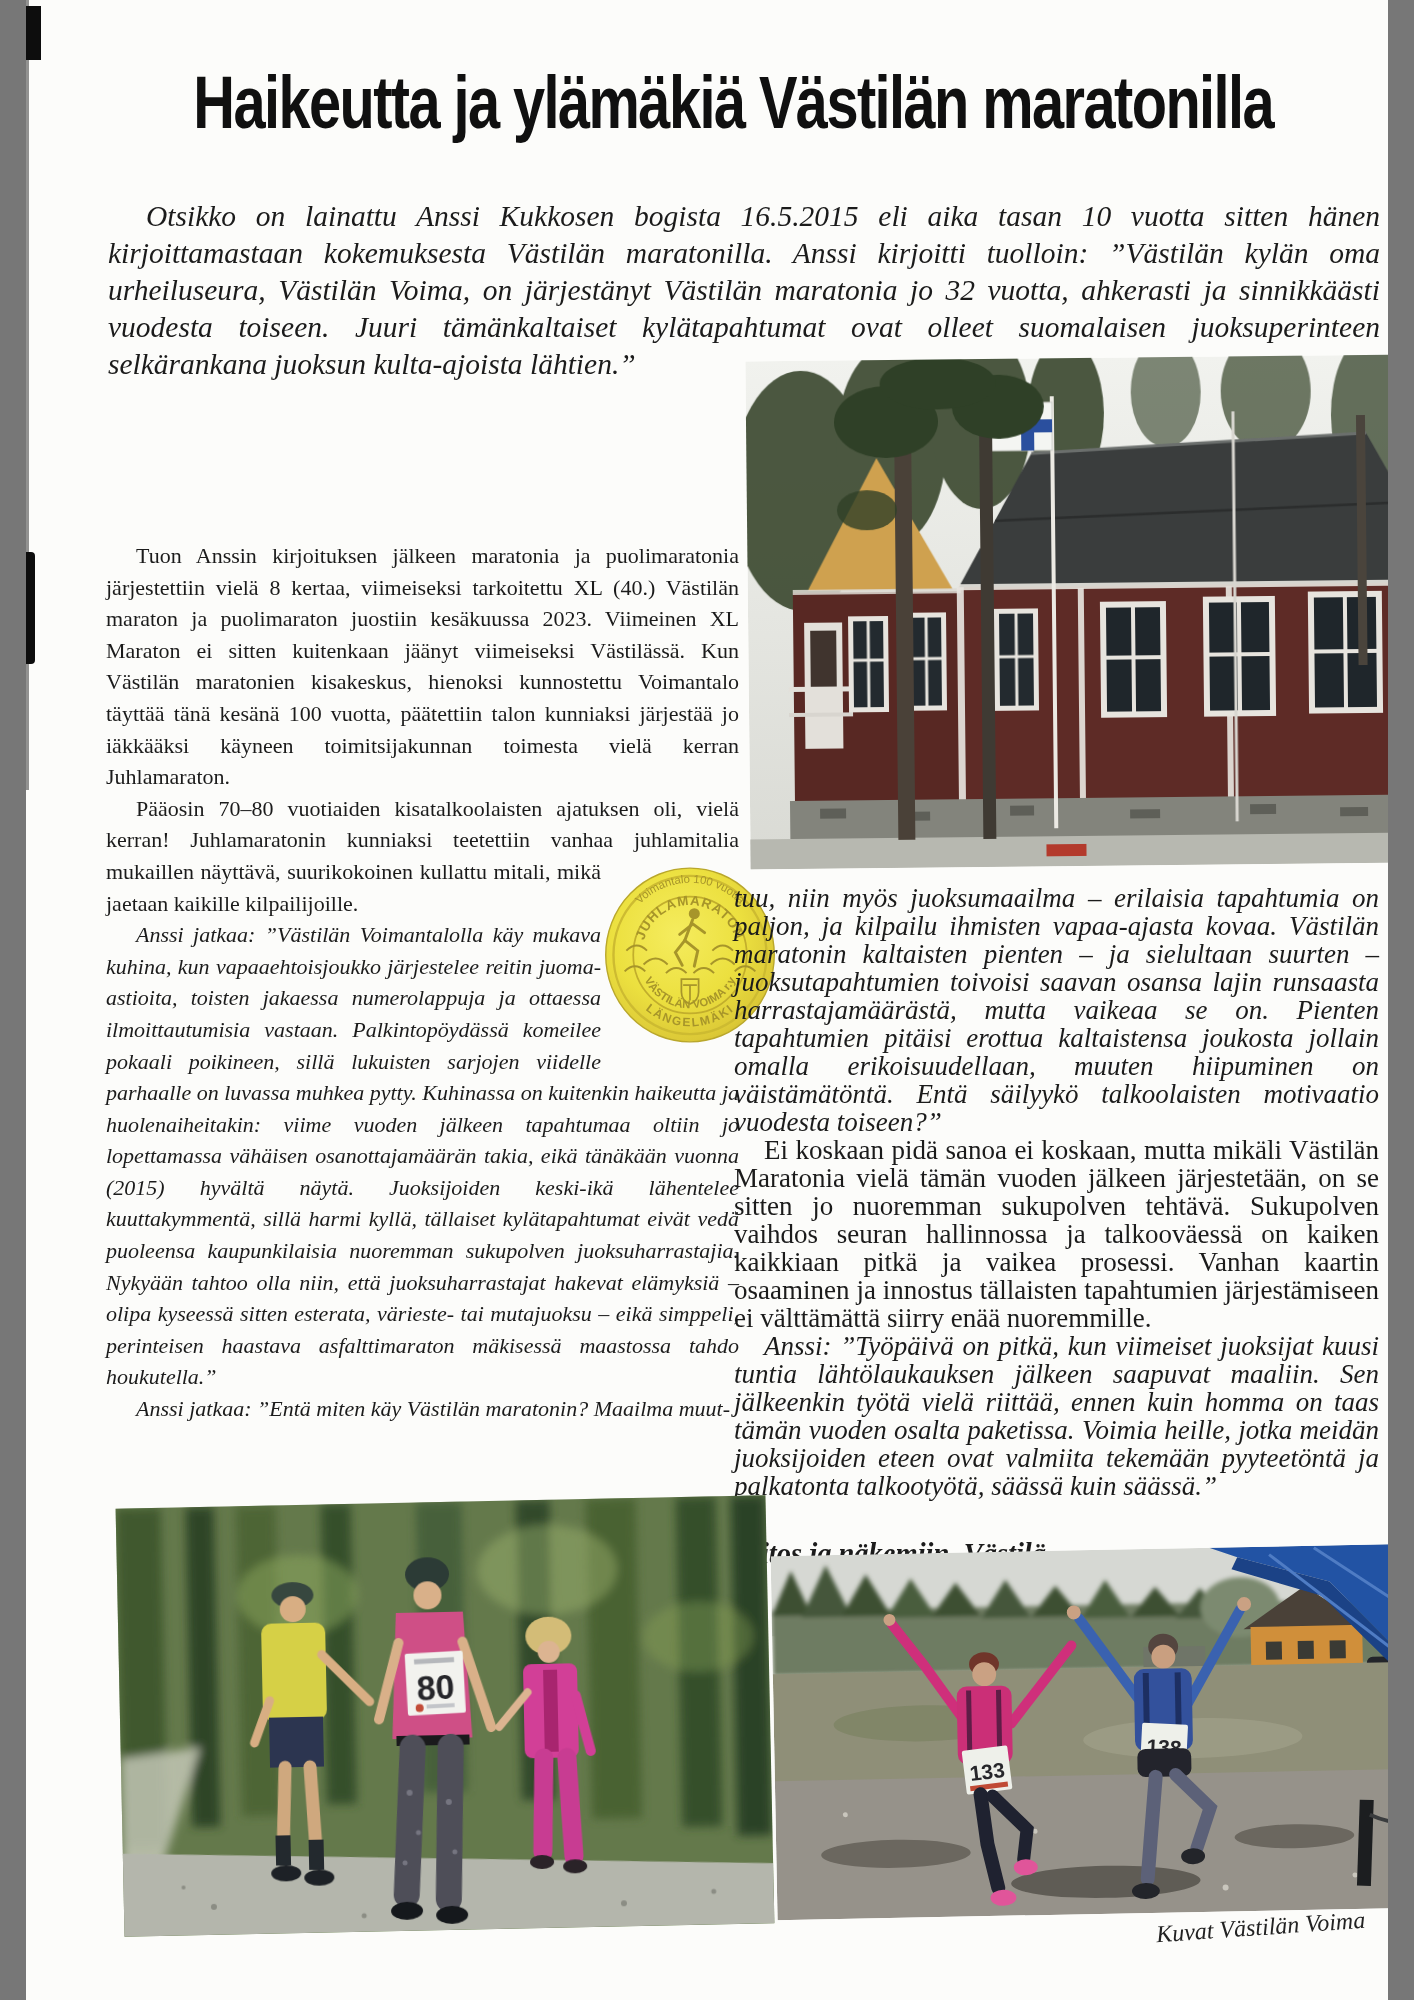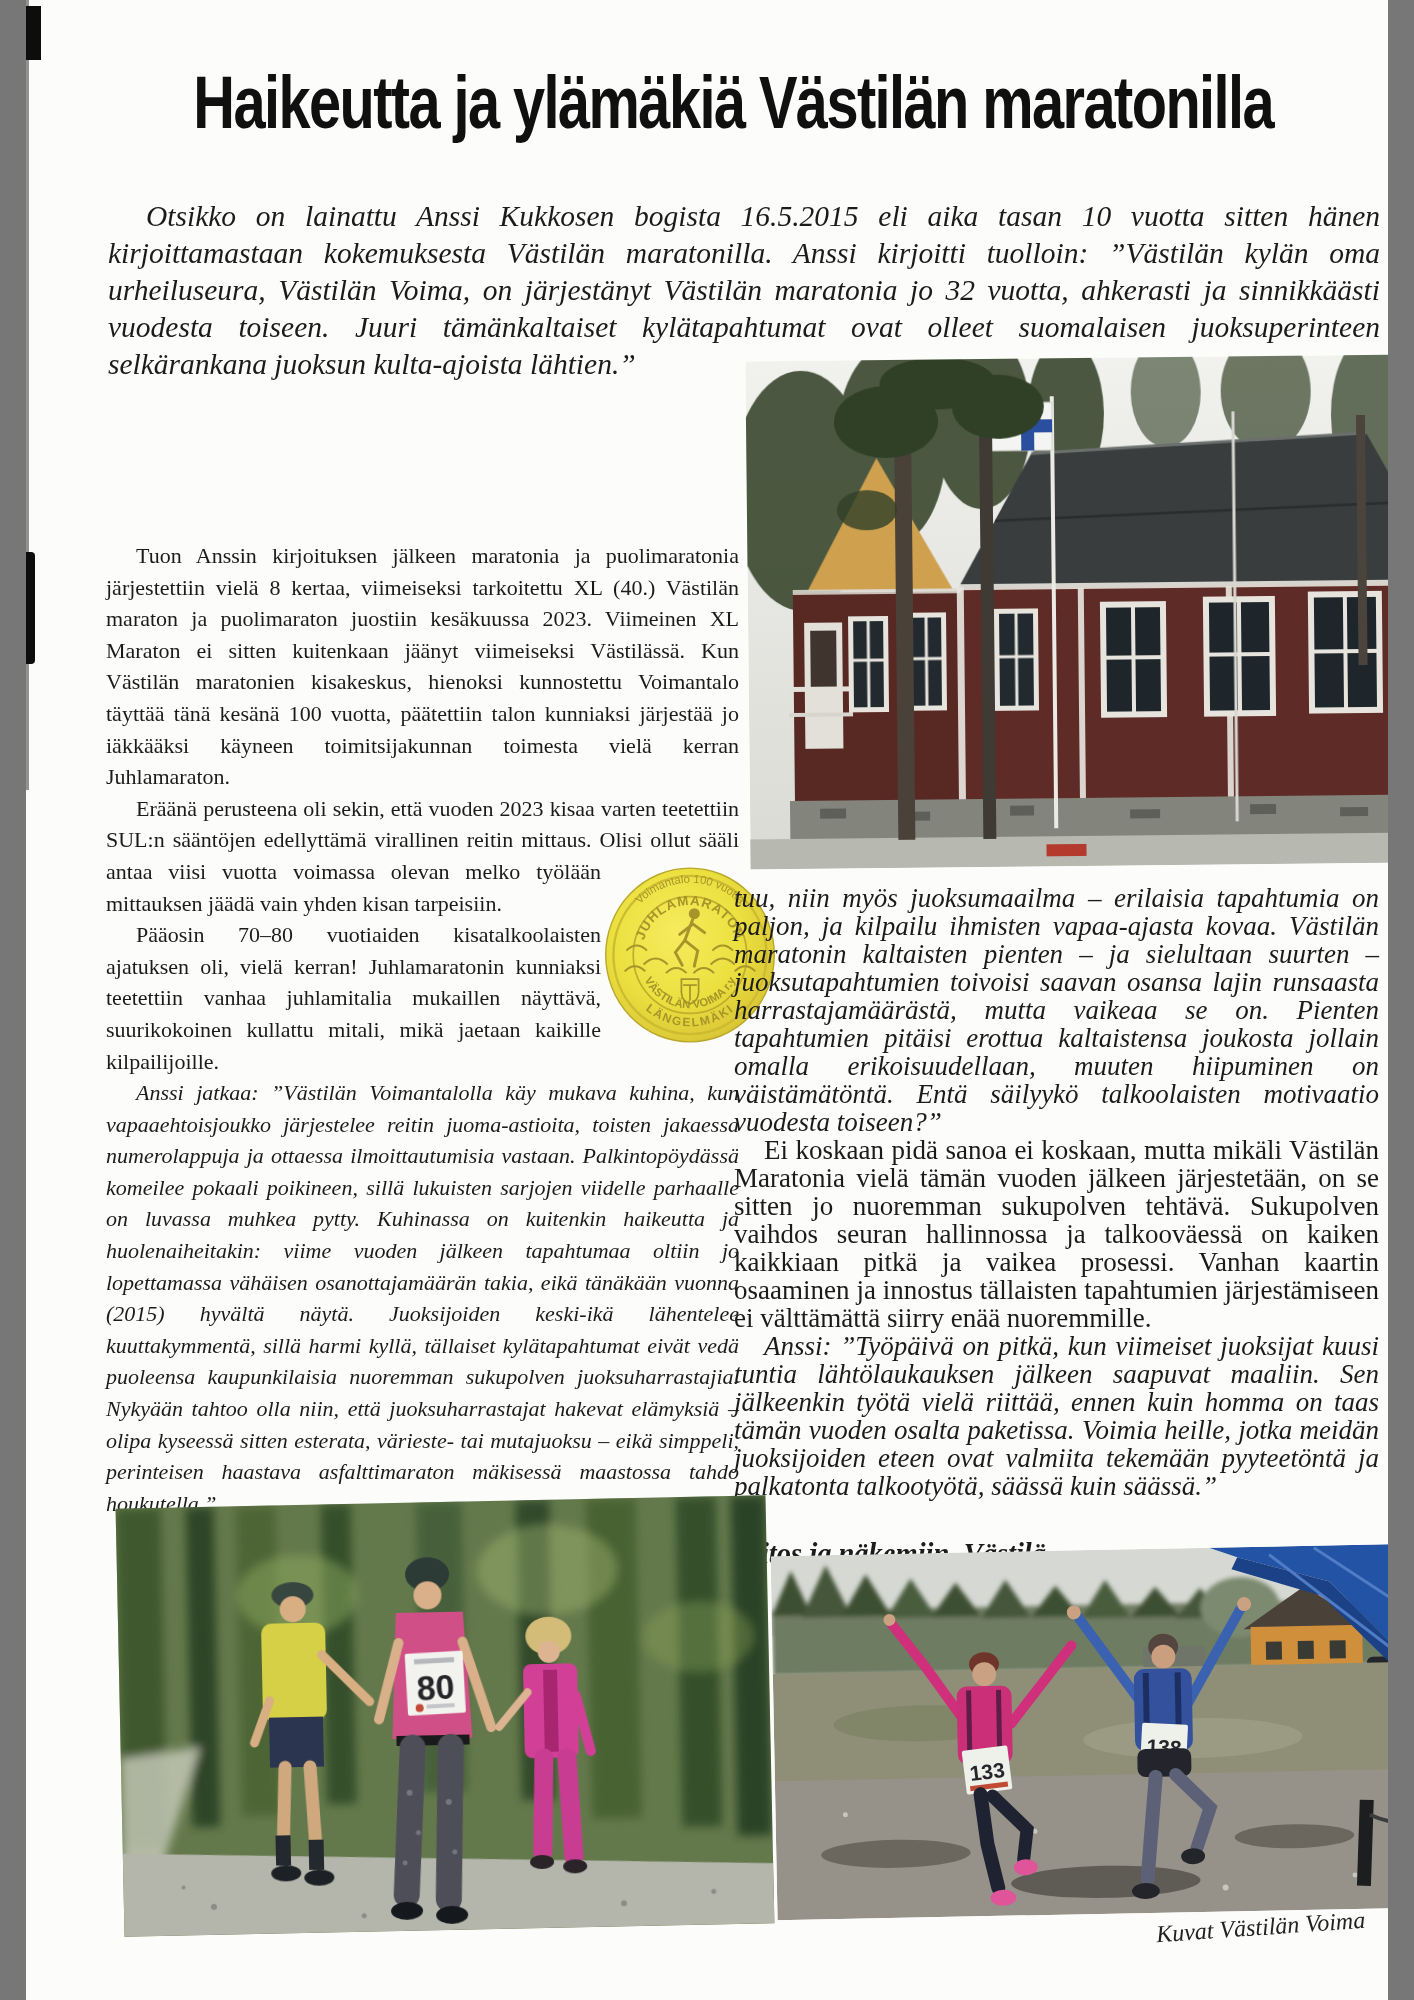--- a/index.html
+++ b/index.html
@@ -173,21 +173,20 @@
           <ellipse cx="192" cy="24" rx="58" ry="26"></ellipse>
           <ellipse cx="120" cy="150" rx="30" ry="20" opacity="0.8"></ellipse>
         </g>
       </g>
     </svg>
   </div>
 
   <div class="left-col">
     <div class="medal-gap"></div>
     <p class="p">Tuon Anssin kirjoituksen jälkeen maratonia ja puolimaratonia järjestettiin vielä 8 kertaa, viimeiseksi tarkoitettu XL (40.) Västilän maraton ja puolimaraton juostiin kesäkuussa 2023. Viimeinen XL Maraton ei sitten kuitenkaan jäänyt viimeiseksi Västilässä. Kun Västilän maratonien kisakeskus, hienoksi kunnostettu Voimantalo täyttää tänä kesänä 100 vuotta, päätettiin talon kunniaksi järjestää jo iäkkääksi käyneen toimitsijakunnan toimesta vielä kerran Juhlamaraton.</p>
-    <p class="p">Eräänä perusteena oli sekin, että vuoden 2023 kisaa varten teetettiin SUL:n sääntöjen edellyttämä virallinen reitin mittaus. Olisi ollut sääli antaa viisi vuotta voimassa olevan melko työlään mittauksen jäädä vain yhden kisan tarpeisiin.</p>
     <p class="p">Pääosin 70–80 vuotiaiden kisatalkoolaisten ajatuksen oli, vielä kerran! Juhlamaratonin kunniaksi teetettiin vanhaa juhlamitalia mukaillen näyttävä, suurikokoinen kullattu mitali, mikä jaetaan kaikille kilpailijoille.</p>
     <p class="p italic">Anssi jatkaa: ”Västilän Voimantalolla käy mukava kuhina, kun vapaaehtoisjoukko järjestelee reitin juoma-astioita, toisten jakaessa numerolappuja ja ottaessa ilmoittautumisia vastaan. Palkintopöydässä komeilee pokaali poikineen, sillä lukuisten sarjojen viidelle parhaalle on luvassa muhkea pytty. Kuhinassa on kuitenkin haikeutta ja huolenaiheitakin: viime vuoden jälkeen tapahtumaa oltiin jo lopettamassa vähäisen osanottajamäärän takia, eikä tänäkään vuonna (2015) hyvältä näytä. Juoksijoiden keski-ikä lähentelee kuuttakymmentä, sillä harmi kyllä, tällaiset kylätapahtumat eivät vedä puoleensa kaupunkilaisia nuoremman sukupolven juoksuharrastajia. Nykyään tahtoo olla niin, että juoksuharrastajat hakevat elämyksiä – olipa kyseessä sitten esterata, värieste- tai mutajuoksu – eikä simppeli, perinteisen haastava asfalttimaraton mäkisessä maastossa tahdo houkutella.”</p>
     <p class="p italic">Anssi jatkaa: ”Entä miten käy Västilän maratonin? Maailma muut-</p>
   </div>
 
   <div class="medal">
     <svg viewBox="0 0 100 103">
       <defs>
         <radialGradient id="goldg" cx="42%" cy="38%" r="70%">
           <stop offset="0" stop-color="#f5ec5e"></stop>

